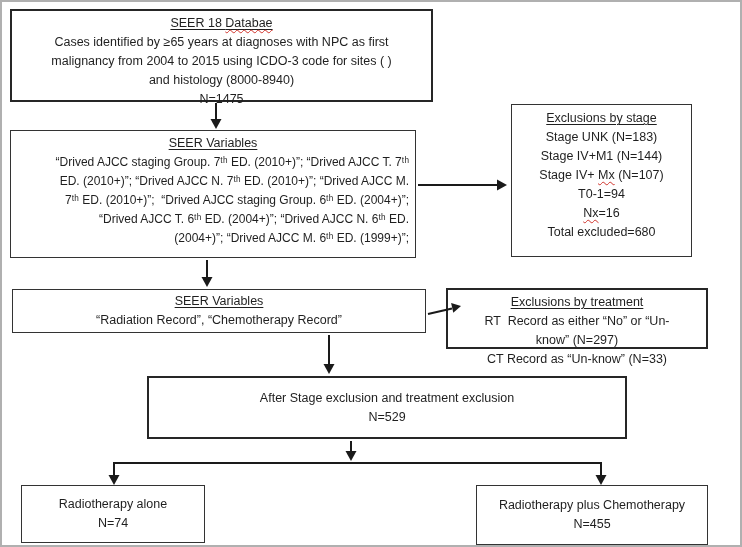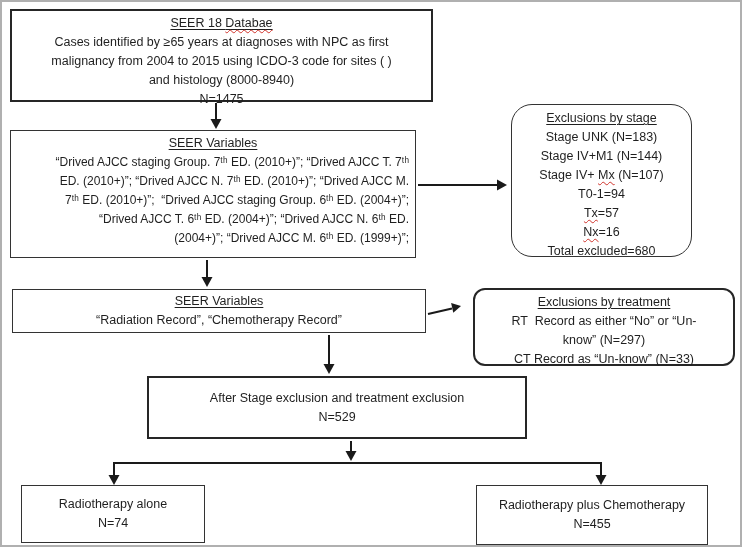--- a/index.html
+++ b/index.html
@@ -46,44 +46,43 @@
     <div class="ln"><span class="ttl">SEER Variables</span></div>
     <div class="body-left">
       <div class="ln small">“Drived AJCC staging Group. 7ᵗʰ ED. (2010+)”; “Drived AJCC T. 7ᵗʰ</div>
       <div class="ln small">ED. (2010+)”; “Drived AJCC N. 7ᵗʰ ED. (2010+)”; “Drived AJCC M.</div>
       <div class="ln small">7ᵗʰ ED. (2010+)”;  “Drived AJCC staging Group. 6ᵗʰ ED. (2004+)”;</div>
       <div class="ln small">“Drived AJCC T. 6ᵗʰ ED. (2004+)”; “Drived AJCC N. 6ᵗʰ ED.</div>
       <div class="ln small">(2004+)”; “Drived AJCC M. 6ᵗʰ ED. (1999+)”;</div>
     </div>
   </div>
 
-  <div class="box" style="left:509px; top:102px; width:181px; height:153px; padding-top:4px;border-radius:21px;">
+  <div class="box" style="left:509px; top:102px; width:181px; height:153px; padding-top:4px;">
     <div class="ln"><span class="ttl">Exclusions by stage</span></div>
     <div class="ln">Stage UNK (N=183)</div>
     <div class="ln">Stage IV+M1 (N=144)</div>
     <div class="ln"><span>Stage IV+ </span><span class="sq">Mx</span><span> (N=107)</span></div>
     <div class="ln">T0-1=94</div>
-    <div class="ln"><span class="sq">Tx</span><span>=57</span></div>
     <div class="ln"><span class="sq">Nx</span><span>=16</span></div>
     <div class="ln">Total excluded=680</div>
   </div>
 
   <div class="box" style="left:10px; top:287px; width:414px; height:44px; padding-top:2px;">
     <div class="ln"><span class="ttl">SEER Variables</span></div>
     <div class="ln">“Radiation Record”, “Chemotherapy Record”</div>
   </div>
 
-  <div class="box thick" style="left:471px; top:286px; width:262px; height:78px; padding-top:3px;border-radius:12px;">
+  <div class="box thick" style="left:444px; top:286px; width:262px; height:61px; padding-top:3px;">
     <div class="ln"><span class="ttl">Exclusions by treatment</span></div>
     <div class="ln">RT  Record as either “No” or “Un-</div>
     <div class="ln">know” (N=297)</div>
     <div class="ln">CT Record as “Un-know” (N=33)</div>
   </div>
 
-  <div class="box thick" style="left:145px; top:374px; width:380px; height:63px;">
+  <div class="box thick" style="left:145px; top:374px; width:480px; height:63px;">
     <div class="vcenter">
       <div class="ln">After Stage exclusion and treatment exclusion</div>
       <div class="ln">N=529</div>
     </div>
   </div>
 
   <div class="box" style="left:19px; top:483px; width:184px; height:58px;">
     <div class="vcenter">
       <div class="ln">Radiotherapy alone</div>
       <div class="ln">N=74</div>

